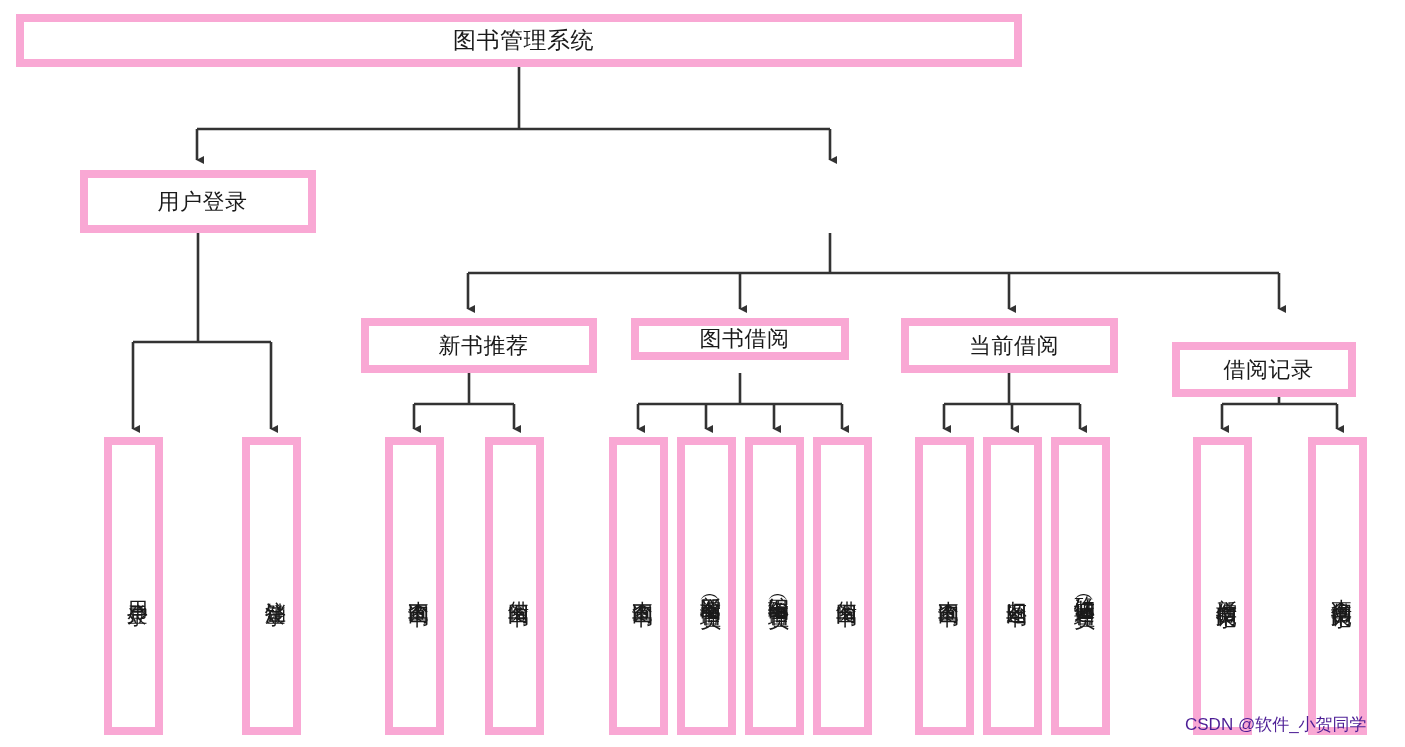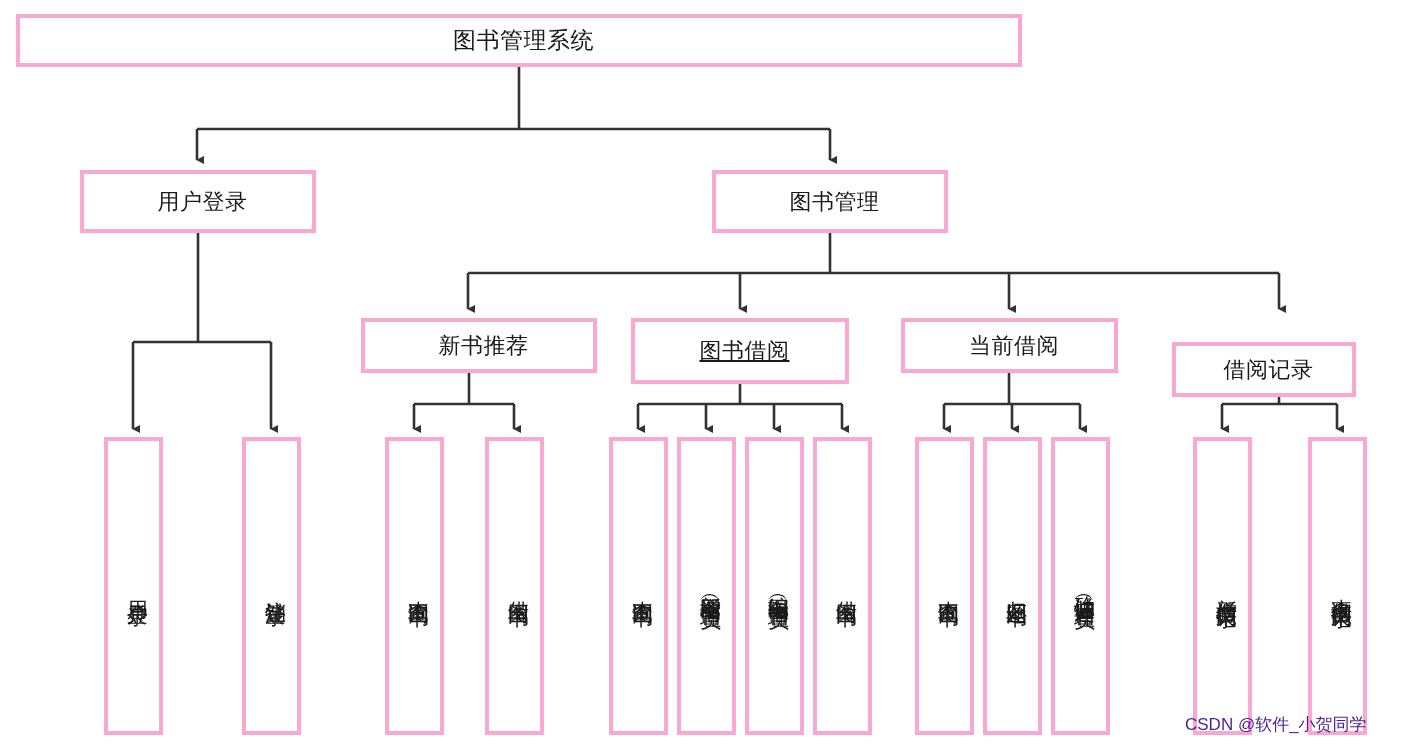--- a/index.html
+++ b/index.html
@@ -24,21 +24,21 @@
     left: 0;
     top: 0;
     width: 1405px;
     height: 747px;
     pointer-events: none;
   }
   .node {
     position: absolute;
     box-sizing: border-box;
     background: #ffffff;
-    border: 4px solid #f9a8d4;
+    border: 8px solid #f9a8d4;
     display: flex;
     align-items: center;
     justify-content: center;
     text-align: center;
     color: #1a1a1a;
     z-index: 2;
     padding-left: 9px;
   }
   .node-label {
     display: block;
@@ -137,29 +137,26 @@
   </svg>
 
   <div class="node root horizontal" style="left:16px; top:14px; width:1006px; height:53px;">
     <span class="node-label">图书管理系统</span>
   </div>
 
   <div class="node horizontal" style="left:80px; top:170px; width:236px; height:63px;">
     <span class="node-label">用户登录</span>
   </div>
 
-  <div class="node horizontal" style="left:712px; top:170px; width:236px; height:63px;">
-    <span class="node-label">图书管理</span>
-  </div>
 
   <div class="node horizontal" style="left:361px; top:318px; width:236px; height:55px;">
     <span class="node-label">新书推荐</span>
   </div>
 
-  <div class="node horizontal" style="left:631px; top:318px; width:218px; height:66px;text-decoration:underline;">
+  <div class="node horizontal" style="left:631px; top:318px; width:218px; height:42px;">
     <span class="node-label">图书借阅</span>
   </div>
 
   <div class="node horizontal" style="left:901px; top:318px; width:217px; height:55px;justify-content:center;">
     <span class="node-label">当前借阅</span>
   </div>
 
   <div class="node horizontal" style="left:1172px; top:318px; width:184px; height:55px;margin-top:24px;">
     <span class="node-label">借阅记录</span>
   </div>

